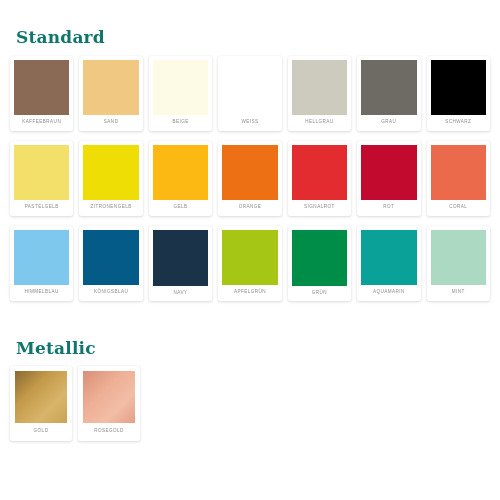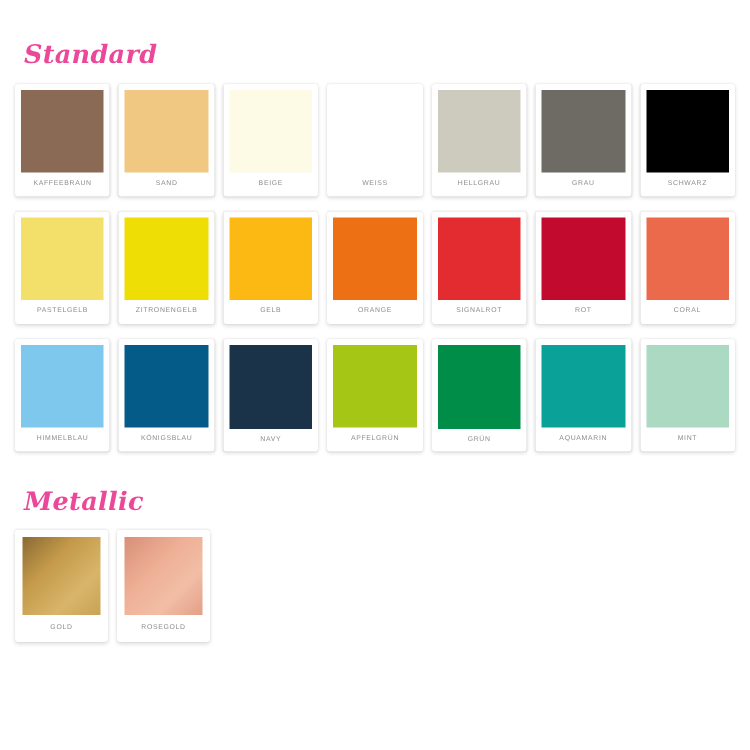--- a/index.html
+++ b/index.html
@@ -22,24 +22,23 @@
     padding: 0;
     position: relative;
   }
 
   .section { padding: 0 10px; }
 
   .section-title {
     font-family: "DejaVu Serif", serif;
     font-weight: bold;
     font-size: 17px;
-    color: #ec4899;
+    color: #0f766e;
     letter-spacing: 0.2px;
     margin: 0 0 9px 6px;
-    font-style: italic;
   }
 
   #metallic-title, #neon-title { margin-bottom: 8px; }
 
   .swatch-grid {
     display: grid;
     grid-template-columns: repeat(7, 1fr);
     gap: 6px;
     margin-bottom: 10px;
   }
@@ -83,21 +82,21 @@
     text-align: center;
     padding: 5px 1px 6px 1px;
     white-space: nowrap;
     overflow: hidden;
   }
 
   .bottom-block .card { padding: 5px 5px 0 5px; }
   .bottom-block .card-label { font-size: 4.6px; padding: 6px 1px 7px 1px; }
 
   #standard-section { padding-top: 27px; }
-  #bottom-sections { margin-top: 24px; }
+  #bottom-sections { margin-top: 37px; }
 </style>
 </head>
 <body>
 
 <div class="page">
 
   <div class="section" id="standard-section">
     <div class="section-title">Standard</div>
 
     <div class="swatch-grid">

